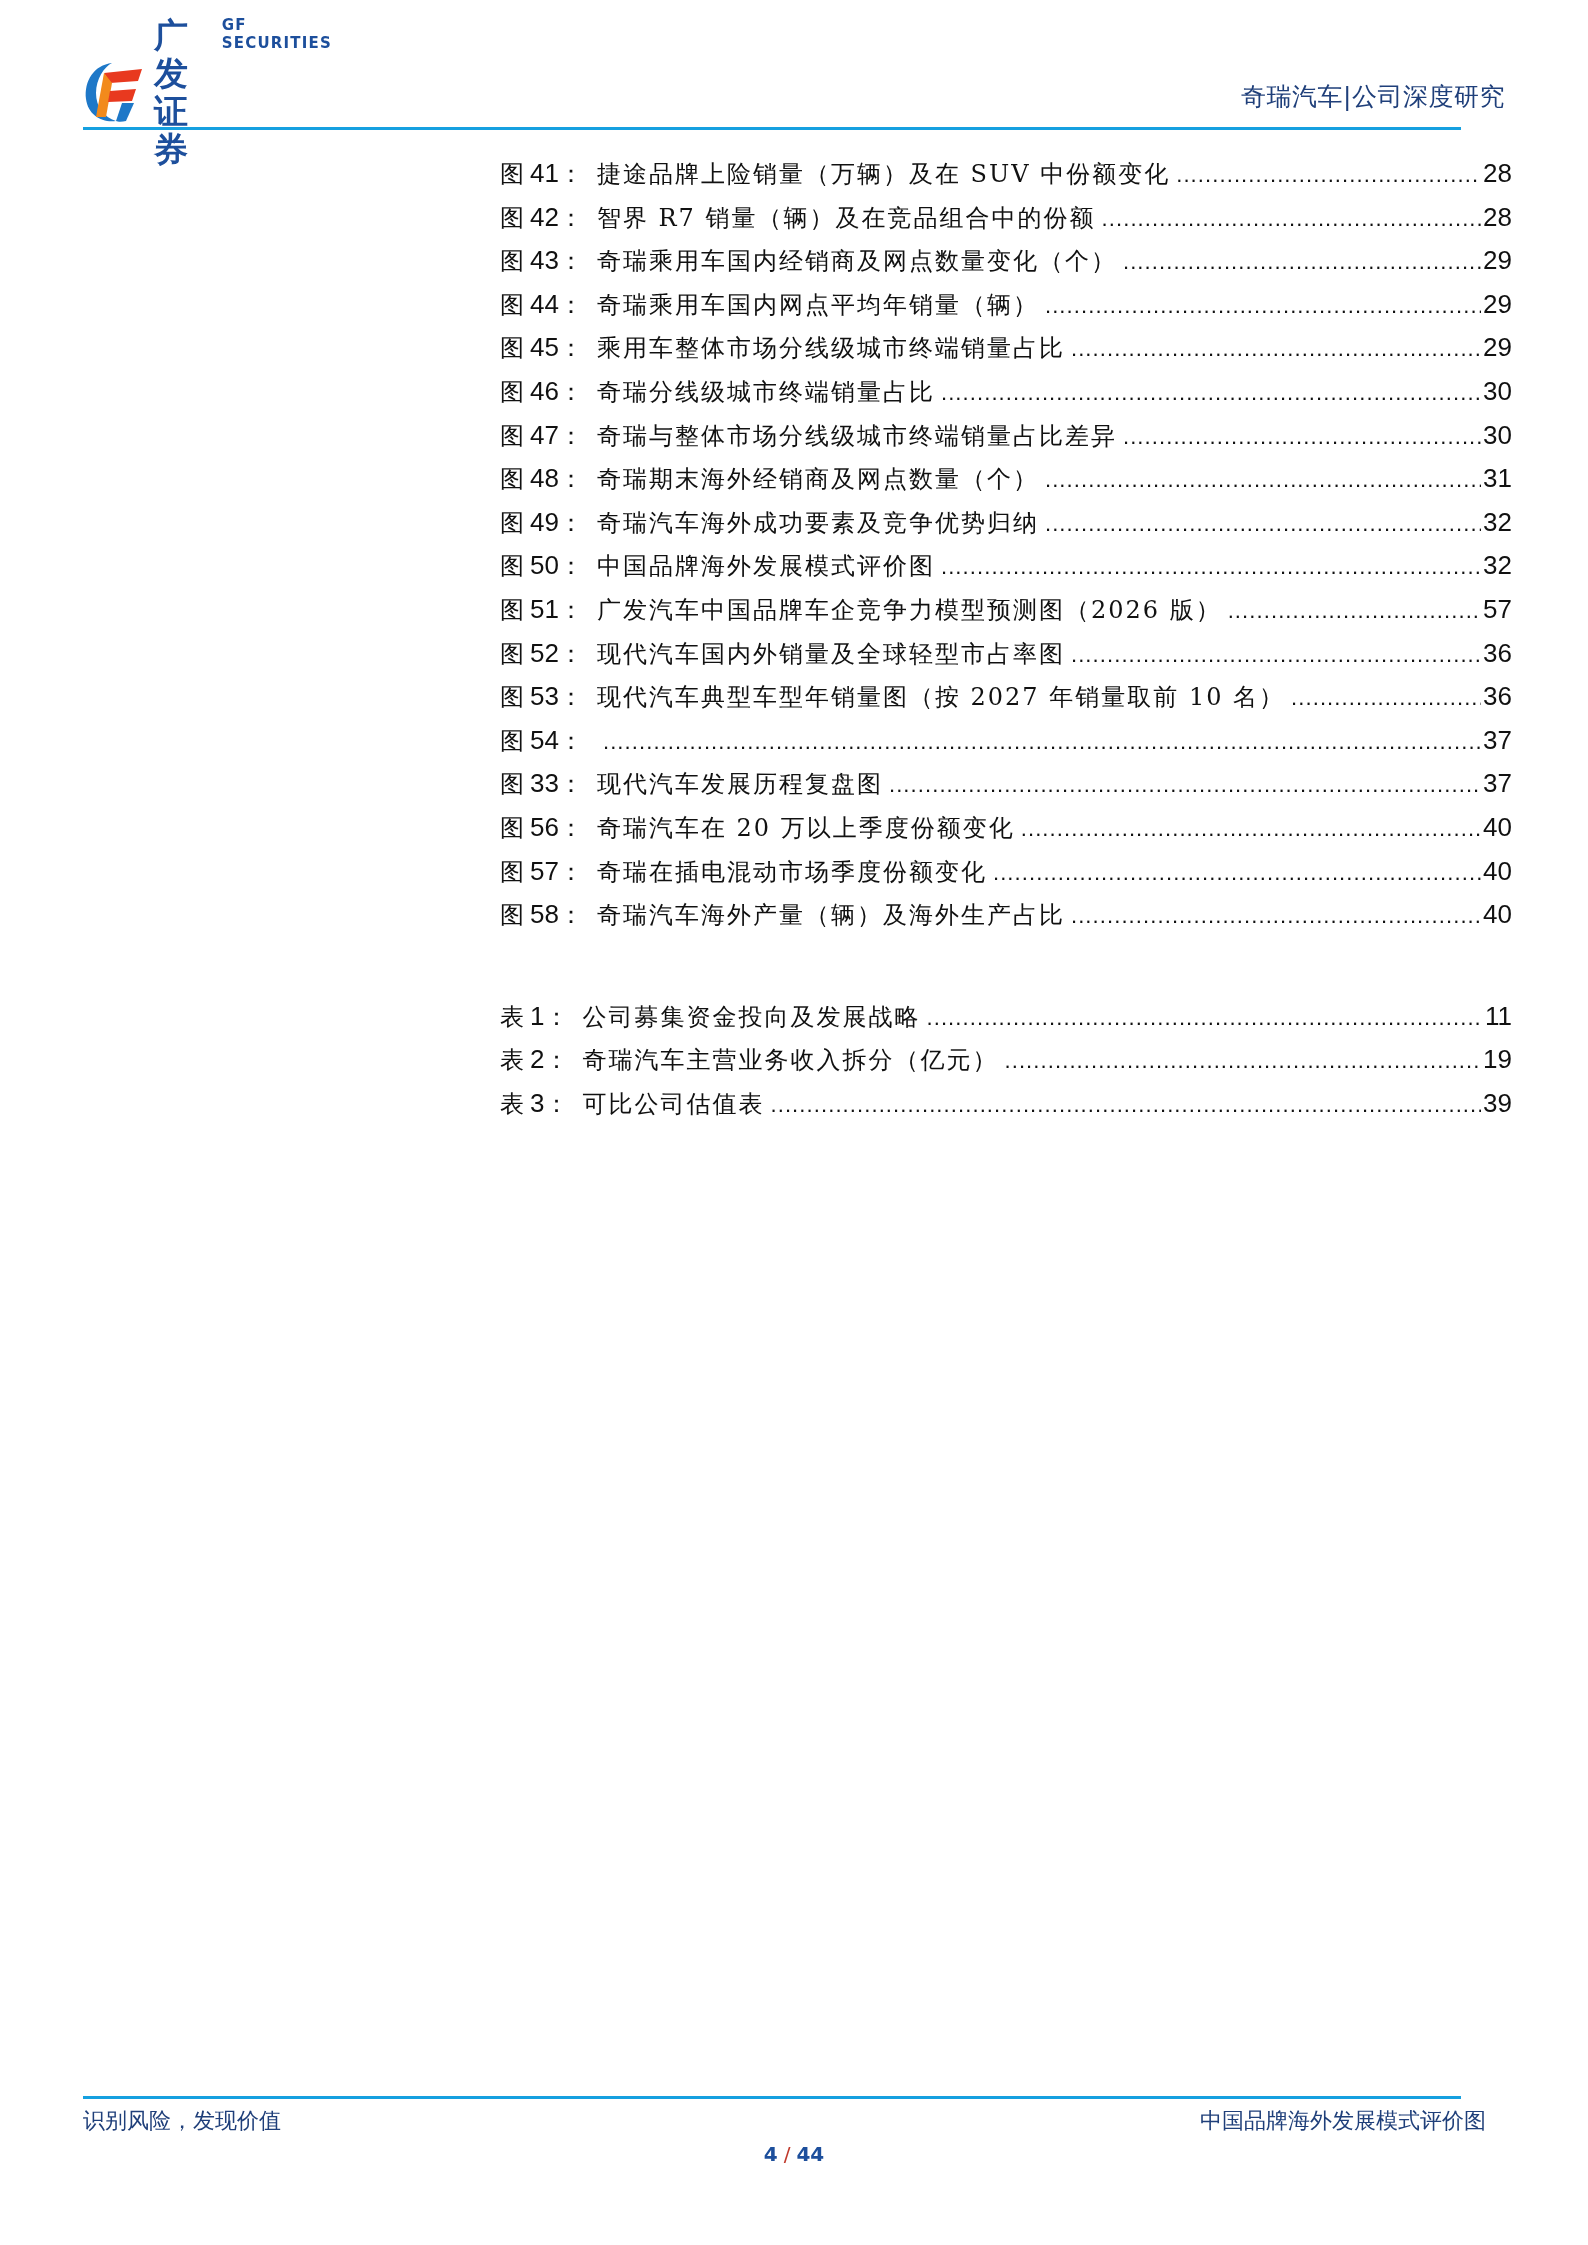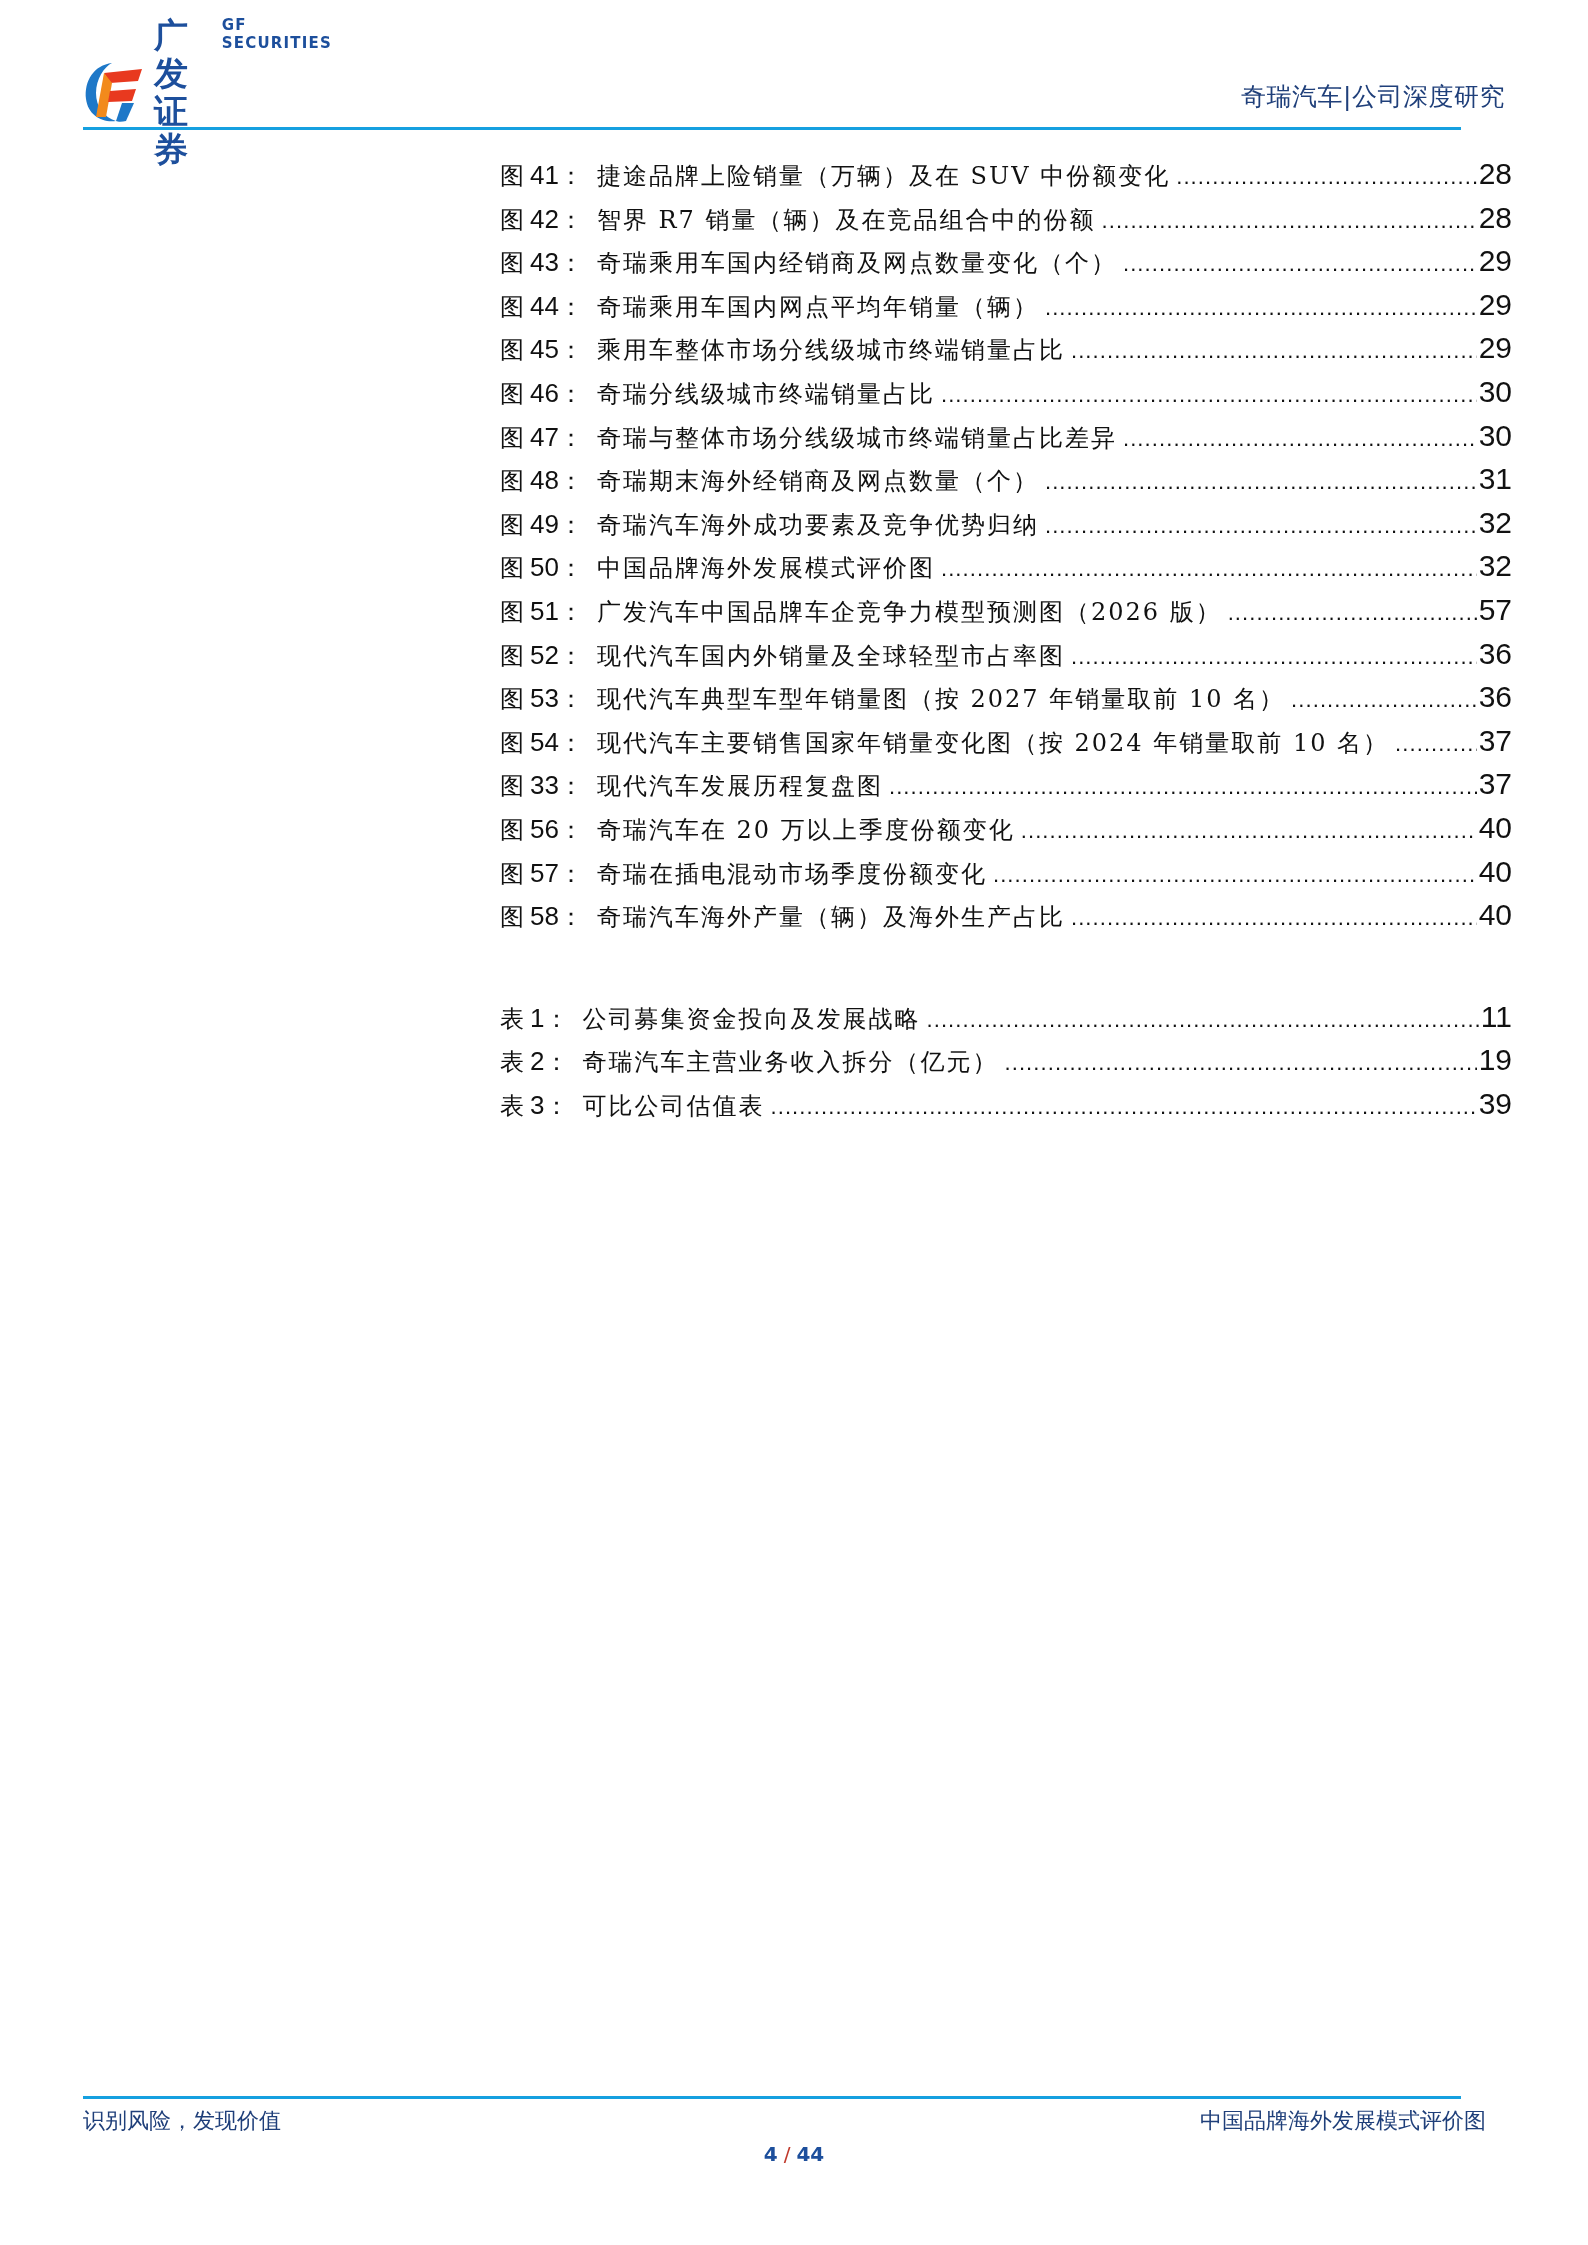--- a/index.html
+++ b/index.html
@@ -15,21 +15,21 @@
     .header-rule { position: absolute; left: 83px; top: 127px; width: 1378px; height: 3px; background: #15a0e0; }
 
     .toc { position: absolute; left: 500px; top: 152px; width: 1012px; }
     .toc-row { display: flex; align-items: baseline; height: 43.6px; font-size: 26px; line-height: 43.6px; white-space: nowrap; }
     .toc-prefix { font-family: "DejaVu Serif", serif; font-size: 24px; }
     .toc-num { font-family: "Liberation Sans", sans-serif; font-size: 26px; margin-left: 6px; }
     .toc-colon { font-family: "DejaVu Serif", serif; font-size: 24px; margin-right: 14px; }
     .toc-title { font-family: "DejaVu Serif", serif; font-size: 24px; letter-spacing: 2px; }
     .toc-dots { flex: 1; overflow: hidden; margin: 0 2px 0 6px; font-family: "Liberation Sans", sans-serif; font-size: 22px; letter-spacing: 1.1px; color: #111; }
     .toc-dots::before { content: "................................................................................................................................................................................................................................................................"; }
-    .toc-page { font-family: "Liberation Sans", sans-serif; font-size: 30px; }
+    .toc-page { font-family: "Liberation Sans", sans-serif; font-size: 26px; }
     .toc-gap { height: 58px; }
 
     .footer-rule { position: absolute; left: 83px; top: 2096px; width: 1378px; height: 3px; background: #15a0e0; }
     .footer-left { position: absolute; left: 83px; top: 2106px; font-family: "DejaVu Sans", sans-serif; font-size: 22px; color: #1f3f7a; }
     .footer-right { position: absolute; right: 102px; top: 2106px; font-family: "DejaVu Sans", sans-serif; font-size: 22px; color: #1f3f7a; }
     .footer-page { position: absolute; left: 0; width: 1588px; top: 2142px; text-align: center; font-family: "DejaVu Sans", sans-serif; font-weight: bold; font-size: 20px; color: #1d4f9c; }
     .footer-page .slash { color: #c0392b; font-weight: normal; margin: 0 6px; }
   </style>
 </head>
 <body>
@@ -157,21 +157,20 @@
         <span class="toc-num">53</span>
         <span class="toc-colon">：</span>
         <span class="toc-title">现代汽车典型车型年销量图（按 2027 年销量取前 10 名）</span>
         <span class="toc-dots"></span>
         <span class="toc-page">36</span>
       </div>
       <div class="toc-row">
         <span class="toc-prefix">图</span>
         <span class="toc-num">54</span>
         <span class="toc-colon">：</span>
-        <span class="toc-title">现代汽车主要销售国家年销量变化图（按 2024 年销量取前 10 名）</span>
         <span class="toc-dots"></span>
         <span class="toc-page">37</span>
       </div>
       <div class="toc-row">
         <span class="toc-prefix">图</span>
         <span class="toc-num">33</span>
         <span class="toc-colon">：</span>
         <span class="toc-title">现代汽车发展历程复盘图</span>
         <span class="toc-dots"></span>
         <span class="toc-page">37</span>

